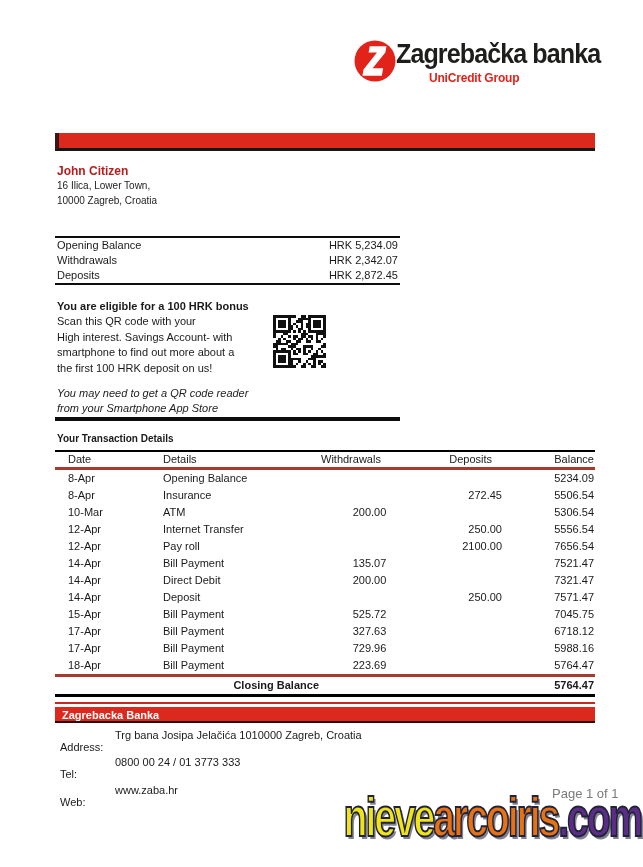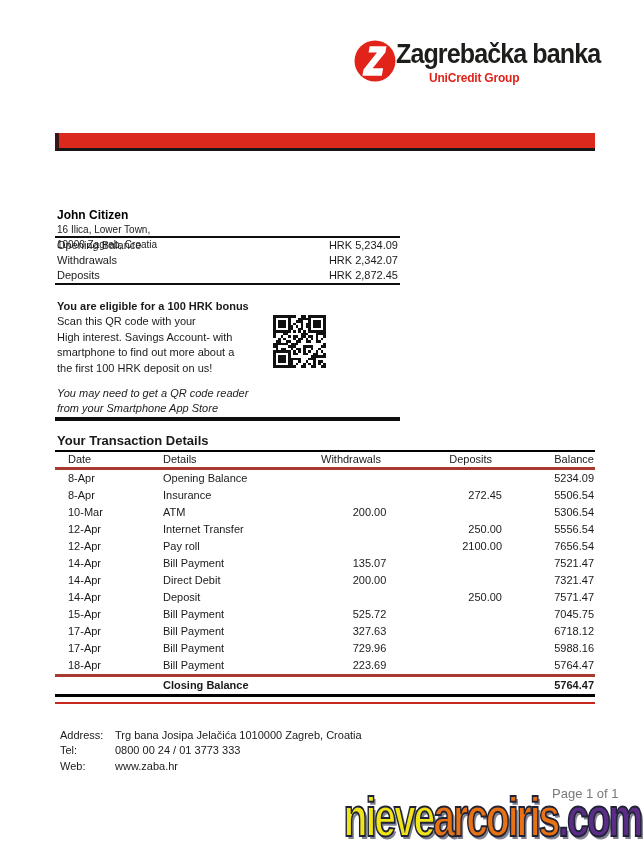--- a/index.html
+++ b/index.html
@@ -12,67 +12,67 @@
   .logo-icon{width:42px;height:42px;flex:0 0 auto;margin-top:2px;}
   .logo-texts{margin-left:0;}
   .logo-name{font-size:27px;font-weight:700;color:#1d1d1b;letter-spacing:-1px;
     transform:scaleX(.93);transform-origin:left top;white-space:nowrap;line-height:32px;}
   .logo-group{font-size:12px;font-weight:700;color:#e2231a;margin-left:33px;margin-top:1px;letter-spacing:-0.2px;}
   
   .top-banner{position:absolute;left:55px;top:133px;width:536px;height:15px;
     background:#dc291e;border-left:4px solid #3d1418;border-bottom:3px solid #161616;}
   
   .customer{position:absolute;left:57px;top:163px;}
-  .customer-name{font-size:12px;font-weight:700;line-height:16px;color:#000000;margin-top:44px;}
+  .customer-name{font-size:12px;font-weight:700;line-height:16px;color:#b91c1c;}
   .customer-line{font-size:10px;line-height:14.5px;color:#222;}
   
   .summary{position:absolute;left:55px;top:236px;width:345px;
     border-top:2.5px solid #0d0d0d;border-bottom:2.5px solid #0d0d0d;font-size:11px;}
   .sum-row{display:flex;justify-content:space-between;height:15px;line-height:15px;padding:0 2px;}
   .sum-closing{border-top:1.5px solid #0d0d0d;}
   .sum-label{white-space:pre;}
   .sum-value{text-align:right;}
   
   .promo{position:absolute;left:55px;top:299px;width:345px;height:118px;
     border-bottom:4px solid #0d0d0d;font-size:11px;}
   .promo-headline{font-weight:700;line-height:15px;padding-left:2px;}
   .promo-body{padding-left:2px;}
   .promo-line{line-height:15.5px;}
   .promo-note{position:absolute;left:2px;top:87px;font-style:italic;color:#222;}
   .note-line{line-height:14.5px;}
   .qr{position:absolute;left:218px;top:16px;width:53px;height:53px;}
   .qr svg{width:53px;height:53px;}
   
-  .tx-title{position:absolute;left:57px;top:433px;font-size:13px;font-weight:700;}
+  .tx-title{position:absolute;left:57px;top:433px;font-size:10px;font-weight:700;}
   .tx-wrap{position:absolute;left:55px;top:450px;width:540px;}
   table.tx{border-collapse:collapse;width:540px;table-layout:fixed;font-size:11px;}
   table.tx col.w-date{width:90px}
   table.tx col.w-details{width:175px}
   table.tx col.w-wd{width:110px}
   table.tx col.w-dep{width:95px}
   table.tx col.w-bal{width:70px}
   table.tx th{font-weight:400;height:13px;line-height:13px;
     border-top:2px solid #000;border-bottom:3.5px solid #a8392e;}
   table.tx td{height:15px;line-height:15px;overflow:hidden;white-space:nowrap;}
   .c-date{text-align:left;padding-left:13px;}
   .c-details{text-align:left;padding-left:18px;}
   .c-wd{text-align:center;padding-right:12px;}
   th.c-wd{padding-right:55px;}
   .c-dep{text-align:right;padding-right:23px;}
   th.c-dep{padding-right:33px;}
   .c-bal{text-align:right;padding-right:1px;}
-  tr.tx-closing td{font-weight:700;border-top:3px solid #a8392e;border-bottom:3.5px solid #000;}
+  tr.tx-closing td{font-weight:700;border-top:3px solid #a8392e;border-bottom:3.5px solid #000;text-align:right;}
   
   .footer-rule{position:absolute;left:55px;top:702px;width:540px;height:2px;background:#c8281c;}
   .footer-bar{position:absolute;left:55px;top:707px;width:540px;height:16px;background:#dc291e;
     border-bottom:2px solid #2c0b08;color:#fff;font-size:11px;font-weight:700;
     line-height:16px;padding-left:7px;box-sizing:border-box;}
   .contacts{position:absolute;left:60px;top:728px;font-size:11px;}
   .contact-row{line-height:15.3px;display:flex;}
-  .contact-label{width:55px;flex:0 0 auto;}
+  .contact-label{width:55px;flex:0 0 auto;margin-top:12px;}
   .contact-value{color:#1a1a1a;}
   
   .page-indicator{position:absolute;left:552px;top:786px;font-size:13px;color:#7a7a7a;}
   .watermark{position:absolute;right:2px;top:792px;font-size:56px;font-weight:800;
     letter-spacing:-3px;line-height:50px;white-space:nowrap;
     transform:scaleX(.70);transform-origin:right top;
     -webkit-text-stroke:2px #1f2335;
     text-shadow:3px 3px 0 rgba(25,25,55,.55);}
   .wm-yellow{color:#f0e418;}
   .wm-orange{color:#e87113;}
@@ -495,20 +495,21 @@
           <td class="c-details">Closing Balance</td>
           <td class="c-wd"></td>
           <td class="c-dep"></td>
           <td class="c-bal">5764.47</td>
         </tr>
       </tbody>
     </table>
   </div>
 
   <div class="footer-rule"></div>
+  <div class="footer-bar">Zagrebacka Banka</div>
   <div class="contacts">
       <div class="contact-row">
         <span class="contact-label">Address:</span>
         <span class="contact-value">Trg bana Josipa Jelačića 1010000 Zagreb, Croatia</span>
       </div>
       <div class="contact-row">
         <span class="contact-label">Tel:</span>
         <span class="contact-value">0800 00 24 / 01 3773 333</span>
       </div>
       <div class="contact-row">

